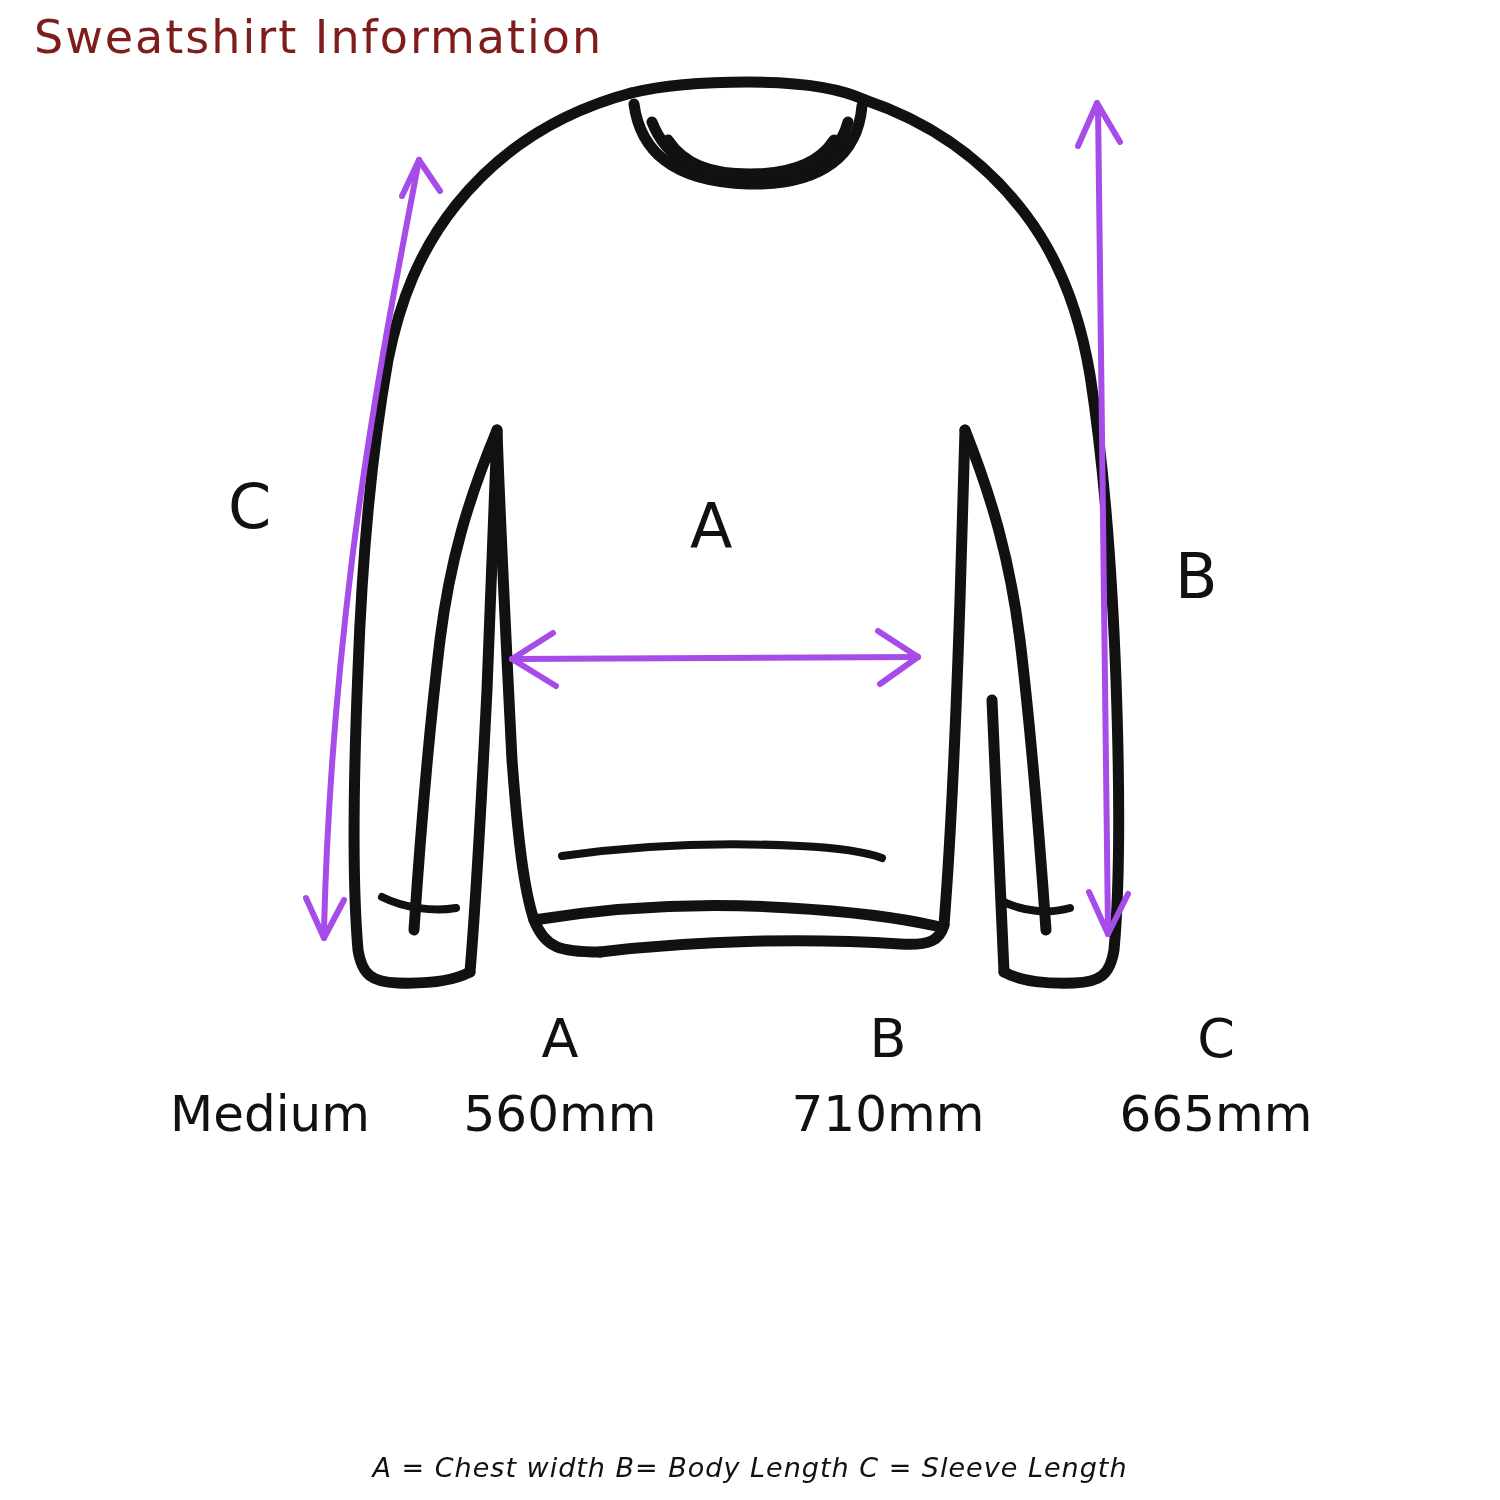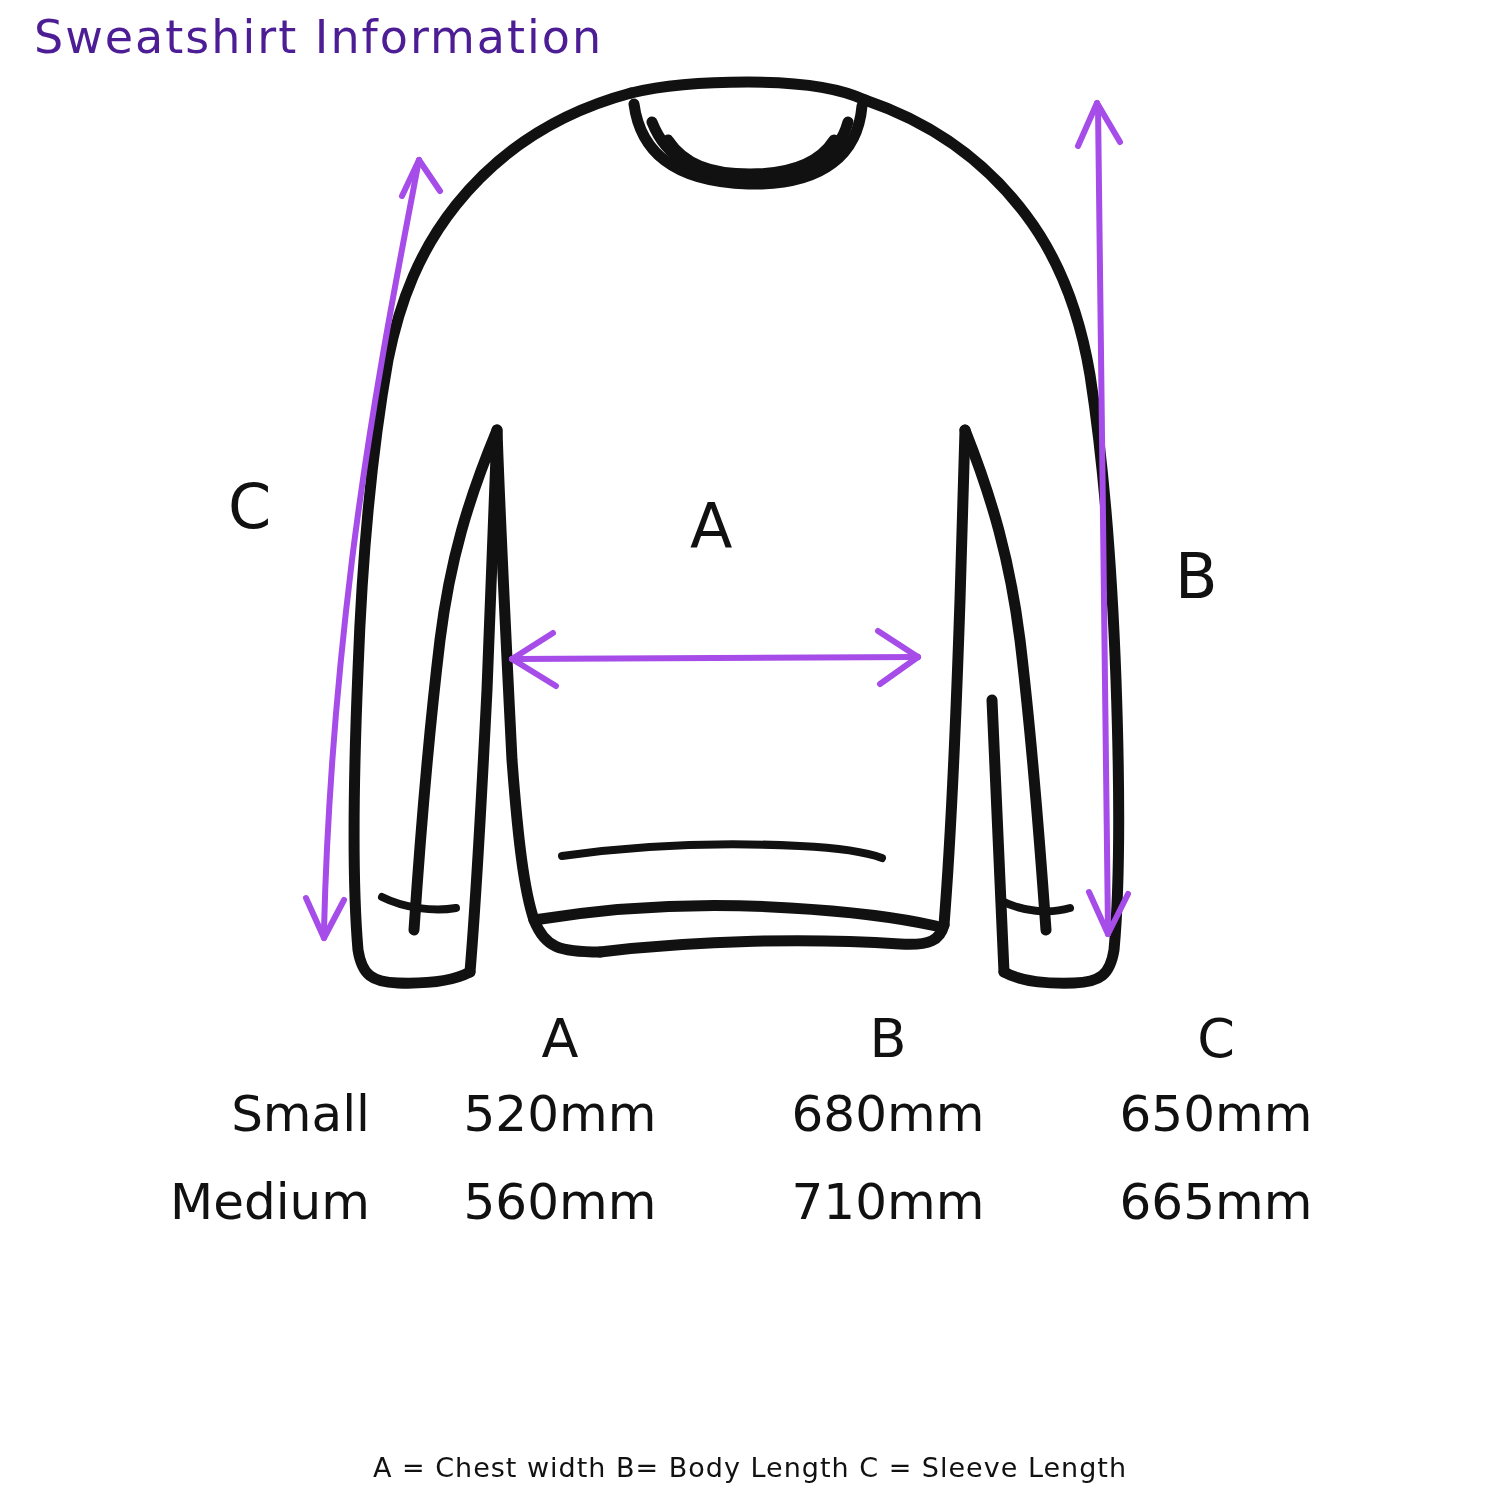--- a/index.html
+++ b/index.html
@@ -17,21 +17,21 @@
   }
 
   
   #title {
     position: absolute;
     left: 34px;
     top: 10px;
     font-family: "DejaVu Sans", sans-serif;
     font-size: 46px;
     letter-spacing: 2px;
-    color: #4c1d95;
+    color: #7f1d1d;
     white-space: nowrap;
   }
 
   
   #drawing {
     position: absolute;
     left: 0;
     top: 0;
     width: 1500px;
     height: 1500px;
@@ -87,20 +87,21 @@
   }
   tbody tr { height: 88px; }
 
   #legend {
     position: absolute;
     left: 0;
     top: 1452px;
     width: 1500px;
     text-align: center;
     font-size: 27px;
+    font-style: italic;
     color: #111111;
     font-family: "DejaVu Sans", sans-serif;
     letter-spacing: 1px;
   }
 </style>
 </head>
 <body>
 
 <div id="page">
 
@@ -174,26 +175,20 @@
       <thead>
         <tr>
           <th class="hdr hdr-blank"></th>
           <th class="hdr">A</th>
           <th class="hdr">B</th>
           <th class="hdr">C</th>
         </tr>
       </thead>
       <tbody>
         <tr>
-          <td class="rowlabel">Small</td>
-          <td class="val">520mm</td>
-          <td class="val">680mm</td>
-          <td class="val">650mm</td>
-        </tr>
-        <tr>
           <td class="rowlabel">Medium</td>
           <td class="val">560mm</td>
           <td class="val">710mm</td>
           <td class="val">665mm</td>
         </tr>
       </tbody>
     </table>
   </div>
 
   <div id="legend">A = Chest width B= Body Length C = Sleeve Length</div>

